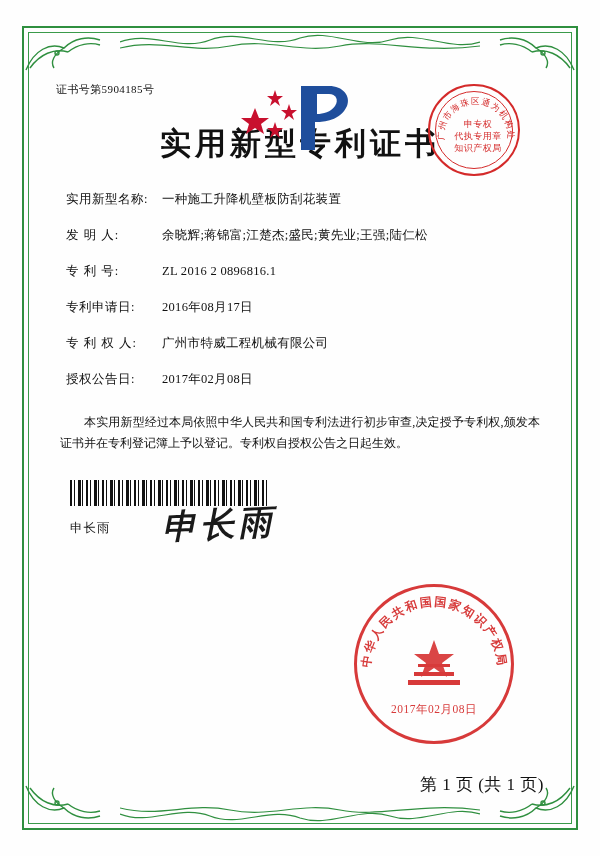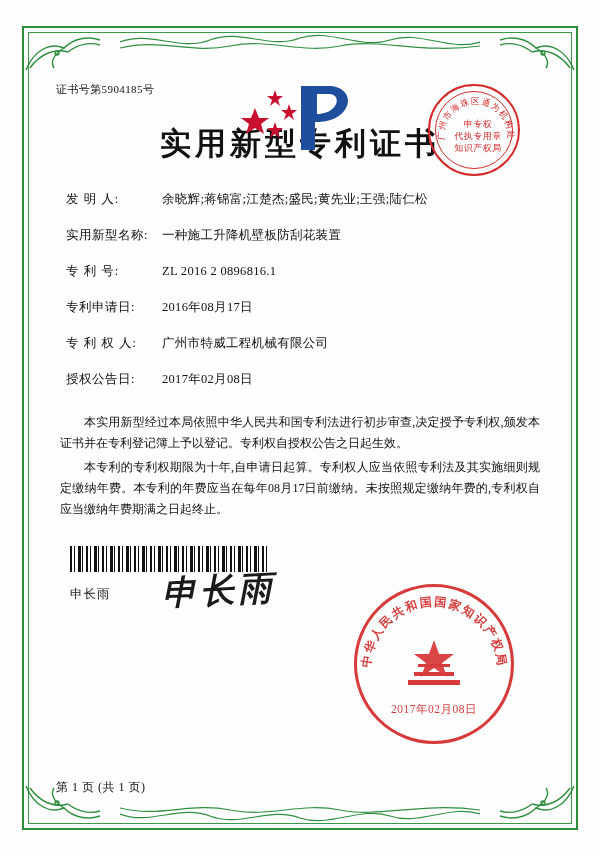--- a/index.html
+++ b/index.html
@@ -232,22 +232,22 @@
     font-size: 12px;
     font-family: "Liberation Serif", "DejaVu Serif", serif;
     letter-spacing: 2px;
     font-weight: bold;
   }
 
   .footer {
     position: absolute;
     left: 0; right: 0;
     bottom: 6px;
-    text-align: left;
-    font-size: 12px;
+    text-align: right;
+    font-size: 17px;
     letter-spacing: 0.5px;
     color: #111;
     margin-top: 30px;
   }
 </style>
 </head>
 <body>
 
 <div class="certificate">
 
@@ -336,30 +336,30 @@
       </div>
     </div>
 
     <div class="cert-no">证书号第5904185号</div>
 
     <div class="title">实用新型专利证书</div>
 
     <div class="fields">
 
       <div class="field-row">
+        <div class="field-label wide">实用新型名称:</div>
+        <div class="field-value">一种施工升降机壁板防刮花装置</div>
+      </div>
+
+      <div class="field-row">
         <div class="field-label">发 明 人:</div>
         <div class="field-value">余晓辉;蒋锦富;江楚杰;盛民;黄先业;王强;陆仁松</div>
       </div>
 
       <div class="field-row">
-        <div class="field-label wide">实用新型名称:</div>
-        <div class="field-value">一种施工升降机壁板防刮花装置</div>
-      </div>
-
-      <div class="field-row">
         <div class="field-label">专 利 号:</div>
         <div class="field-value">ZL 2016 2 0896816.1</div>
       </div>
 
       <div class="field-row">
         <div class="field-label wide">专利申请日:</div>
         <div class="field-value">2016年08月17日</div>
       </div>
 
       <div class="field-row">
@@ -369,21 +369,20 @@
 
       <div class="field-row">
         <div class="field-label wide">授权公告日:</div>
         <div class="field-value">2017年02月08日</div>
       </div>
 
     </div>
 
     <div class="paragraphs">
       <div class="para">本实用新型经过本局依照中华人民共和国专利法进行初步审查,决定授予专利权,颁发本证书并在专利登记簿上予以登记。专利权自授权公告之日起生效。</div>
-      <div class="para">本专利的专利权期限为十年,自申请日起算。专利权人应当依照专利法及其实施细则规定缴纳年费。本专利的年费应当在每年08月17日前缴纳。未按照规定缴纳年费的,专利权自应当缴纳年费期满之日起终止。</div>
     </div>
 
     <div class="barcode"></div>
 
     <div class="sign-block">
       <div>申长雨</div>
       <div class="sign-script">申长雨</div>
     </div>
 
     <div class="seal">

